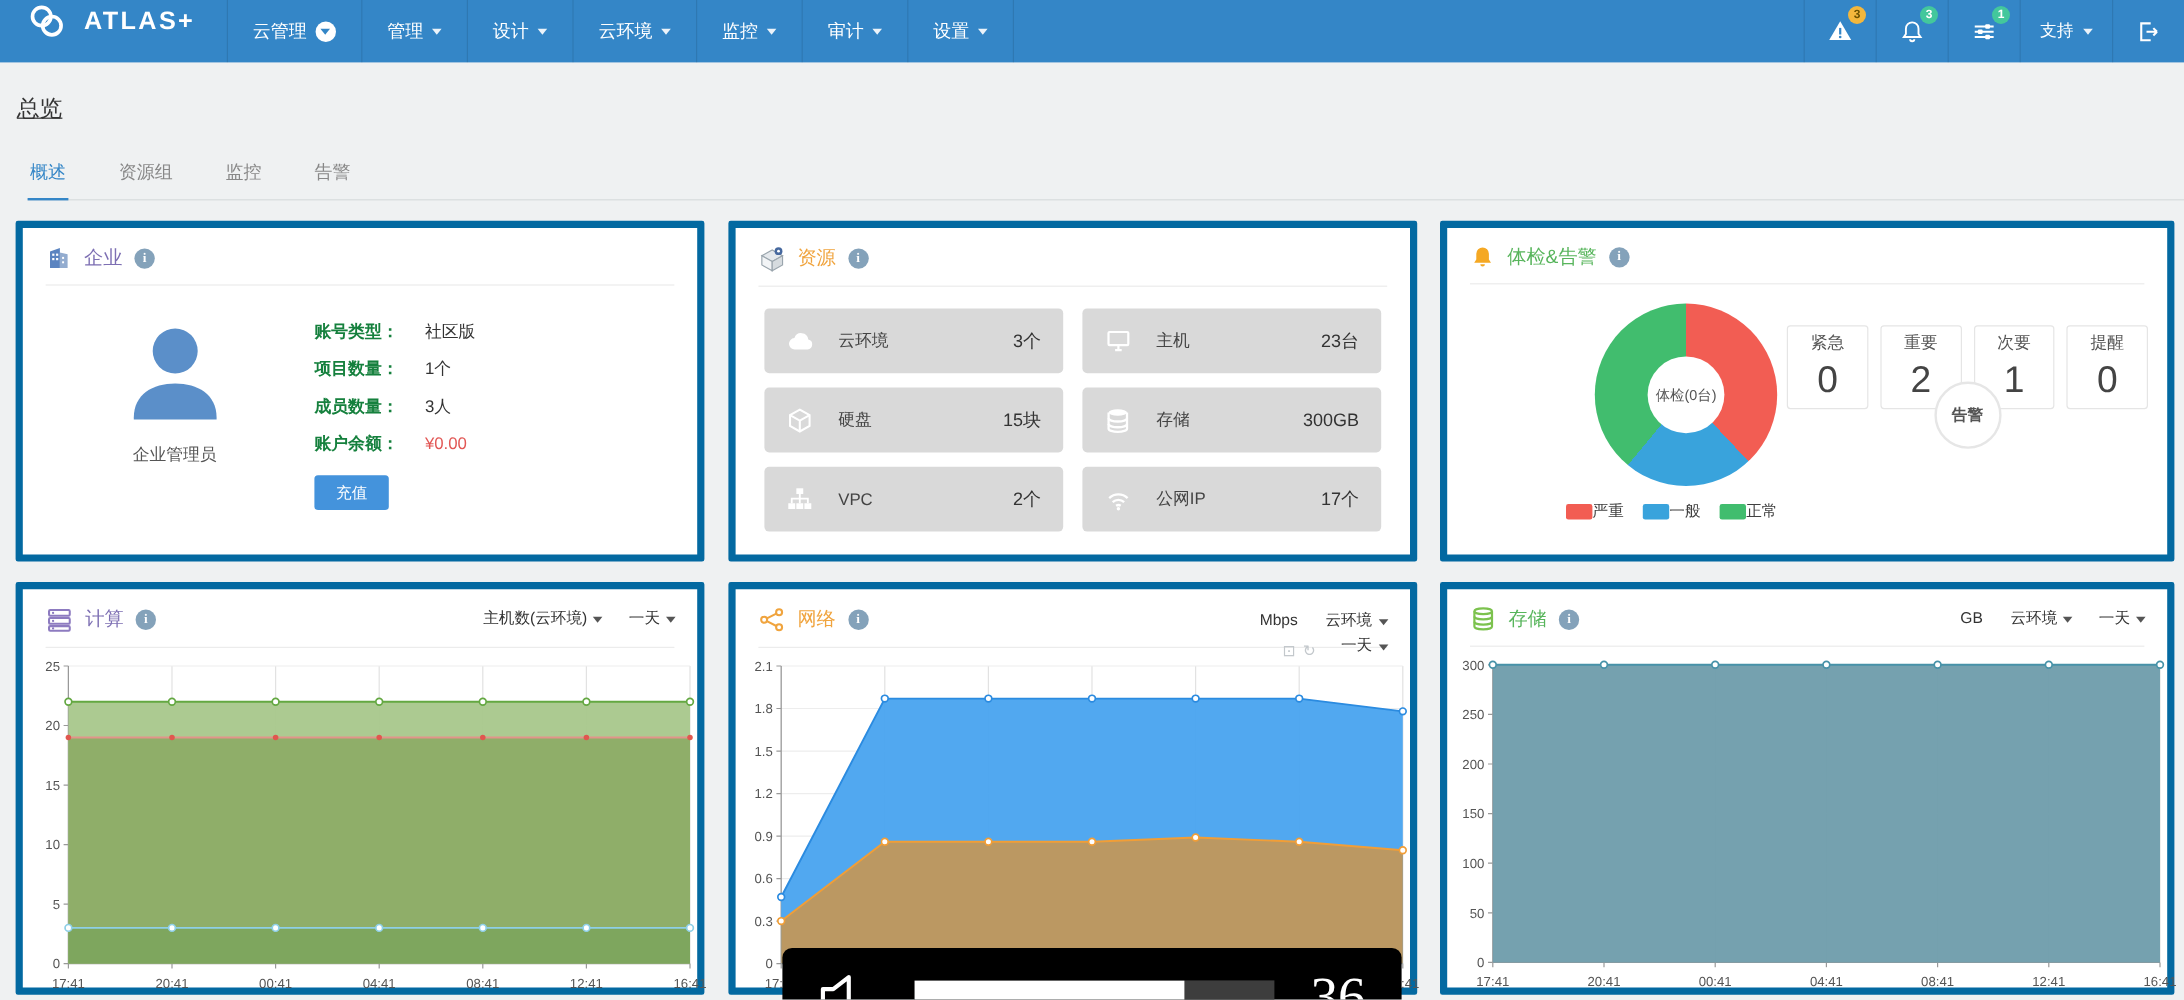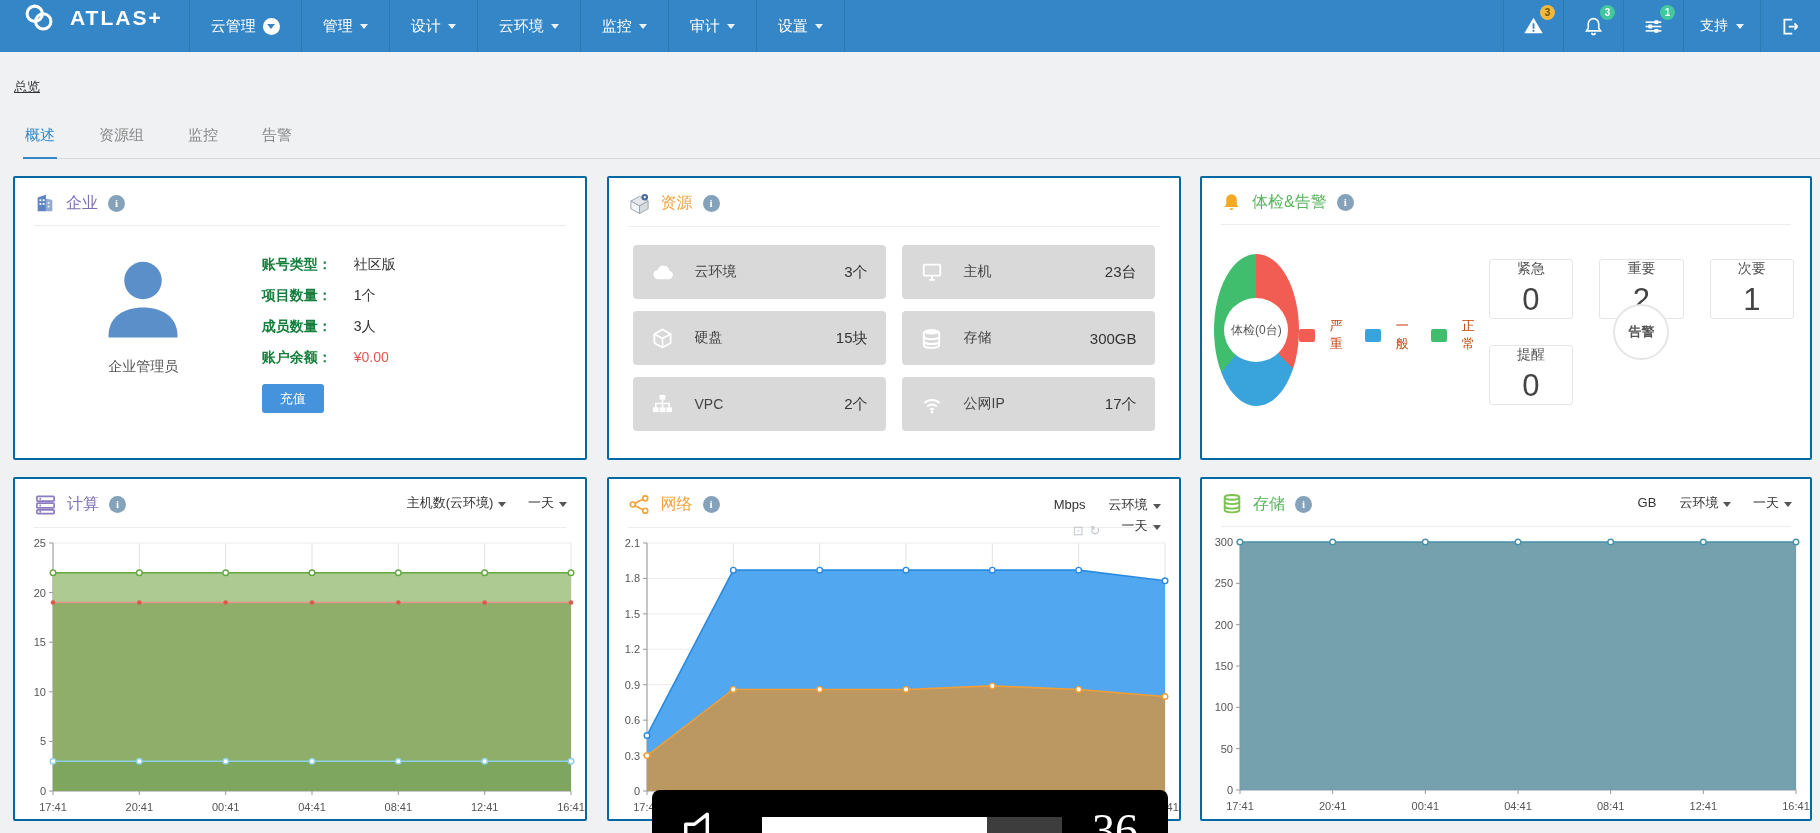--- a/index.html
+++ b/index.html
@@ -21,27 +21,27 @@
   .caret { width:0; height:0; border-left:4px solid transparent; border-right:4px solid transparent; border-top:5px solid rgba(255,255,255,0.9); display:inline-block; }
   .circle-caret { width:17px; height:17px; border-radius:50%; background:#fff; display:inline-flex; align-items:center; justify-content:center; }
   .circle-caret i { width:0; height:0; border-left:4px solid transparent; border-right:4px solid transparent; border-top:5px solid #3486c7; }
   .nav-right { margin-left:auto; display:flex; }
   .nav-ic { position:relative; display:flex; align-items:center; justify-content:center; width:60px; border-left:1px solid rgba(0,0,0,0.10); cursor:pointer; }
   .nav-ic.wide { width:auto; padding:0 16px; gap:8px; font-size:14px; }
   .badge { position:absolute; top:5px; right:8px; min-width:15px; height:15px; padding:0 3px; border-radius:8px; font-size:10px; line-height:15px; text-align:center; font-weight:bold; }
   .badge.yellow { background:#f3b73c; color:#6b5200; }
   .badge.green { background:#43c79c; color:#fff; }
   
-  .page-title { font-size:13px; color:#333; margin:26px 0 0 14px;text-decoration:underline; }
+  .page-title { font-size:19px; color:#333; margin:26px 0 0 14px;text-decoration:underline; }
   .tabs { display:flex; gap:40px; margin:30px 0 0 23px; border-bottom:1px solid #d8dbdd; width:calc(100% - 0px); padding-right:23px; }
   .tab { font-size:15px; color:#888; padding:0 2px 12px 2px; cursor:pointer; }
   .tab.active { color:#3486c7; border-bottom:2px solid #3486c7; margin-bottom:-1px; }
   
   .row { display:flex; justify-content:space-between; margin:17px 8px 0 13px; }
-  .card { background:#fff; border:2px solid #0369a1; border-radius:2px; position:relative; }
+  .card { background:#fff; border:6px solid #0369a1; border-radius:2px; position:relative; }
   .row1 .card { height:284px; }
   .row2 .card { height:344px; }
   .w1 { width:574px; } .w2 { width:574px; } .w3 { width:612px; }
   .card-head { margin:0 19px; padding:14px 0 11px; border-bottom:1px solid #ececec; display:flex; align-items:center; gap:10px; }
   .card-title { font-size:16px; }
   .t-purple { color:#7d6fb3; } .t-orange { color:#f0a43e; } .t-green { color:#58b55c; }
   .info { width:17px; height:17px; border-radius:50%; background:#84a2ba; color:#fff; font-size:11px; font-weight:bold; text-align:center; line-height:17px; font-family:"Liberation Serif", serif; cursor:pointer; flex:none; }
   .hicon { display:flex; align-items:center; }
   
   .ent-body { display:flex; padding:26px 34px 0 10px; }
@@ -54,28 +54,28 @@
   .ent-value.red { color:#e25856; }
   .btn-recharge { margin-top:4px; width:62px; height:29px; background:#4493dc; color:#fff; border:none; border-radius:3px; font-size:13px; cursor:pointer; font-family:"Liberation Sans", sans-serif; }
   
   .res-body { display:grid; grid-template-columns:1fr 1fr; gap:12px 16px; padding:18px 24px 0; }
   .tile { height:54px; background:#d9d9d9; border-radius:4px; display:flex; align-items:center; padding:0 18px; cursor:pointer; }
   .tile-icon { width:30px; display:flex; align-items:center; }
   .tile-label { margin-left:14px; font-size:14px; color:#444; }
   .tile-value { margin-left:auto; font-size:15px; color:#333; }
   
   .health-body { display:flex; padding:14px 16px 0 12px; }
-  .health-left { width:46%; display:flex; flex-direction:row; align-items:center; }
+  .health-left { width:46%; display:flex; flex-direction:column; align-items:flex-end; }
   .donut { width:152px; height:152px; border-radius:50%; position:relative; margin-top:2px; }
   .donut-hole { position:absolute; left:50%; top:50%; transform:translate(-50%,-50%); width:64px; height:64px; background:#fff; border-radius:50%; display:flex; align-items:center; justify-content:center; }
   .donut-hole span { font-size:12px; color:#555; white-space:nowrap; }
   .legend { display:flex; gap:16px; margin-top:12px; }
-  .legend-item { display:flex; align-items:center; gap:15px; font-size:13px; color:#c2410c; cursor:pointer; }
+  .legend-item { display:flex; align-items:center; gap:0; font-size:13px; color:#404040; cursor:pointer; }
   .swatch { width:22px; height:13px; border-radius:2px; display:inline-block; }
-  .health-right { flex:1; position:relative; display:grid; grid-template-columns:1fr 1fr 1fr; grid-template-rows:1fr 1fr; gap:26px; margin:20px 0 14px 8px; }
+  .health-right { flex:1; position:relative; display:grid; grid-template-columns:1fr 1fr 1fr 1fr; grid-template-rows:1fr 1fr; gap:10px; margin:20px 0 14px 8px; }
   .alarm-box { background:#fff; border:1px solid #e5e5e5; border-radius:3px; display:flex; flex-direction:column; align-items:center; justify-content:center; gap:4px; cursor:pointer; }
   .alarm-label { font-size:14px; color:#555; }
   .alarm-value { font-size:31px; color:#444; }
   .alarm-badge { position:absolute; left:50%; top:50%; transform:translate(-50%,-50%); width:56px; height:56px; border-radius:50%; background:#fff; border:2px solid #e6e6e6; display:flex; align-items:center; justify-content:center; font-size:13px; font-weight:bold; color:#555; z-index:2; }
   
   .chart-selectors { position:absolute; top:15px; right:18px; font-size:13px; color:#333; text-align:right; z-index:3; }
   .chart-selectors .sel { margin-left:18px; cursor:pointer; white-space:nowrap; }
   .chart-selectors .unit { margin-right:5px; }
   .chart-selectors.stacked .sel-row { line-height:21px; }
   .dcaret { width:0; height:0; border-left:4px solid transparent; border-right:4px solid transparent; border-top:5px solid #555; display:inline-block; margin-left:5px; }

